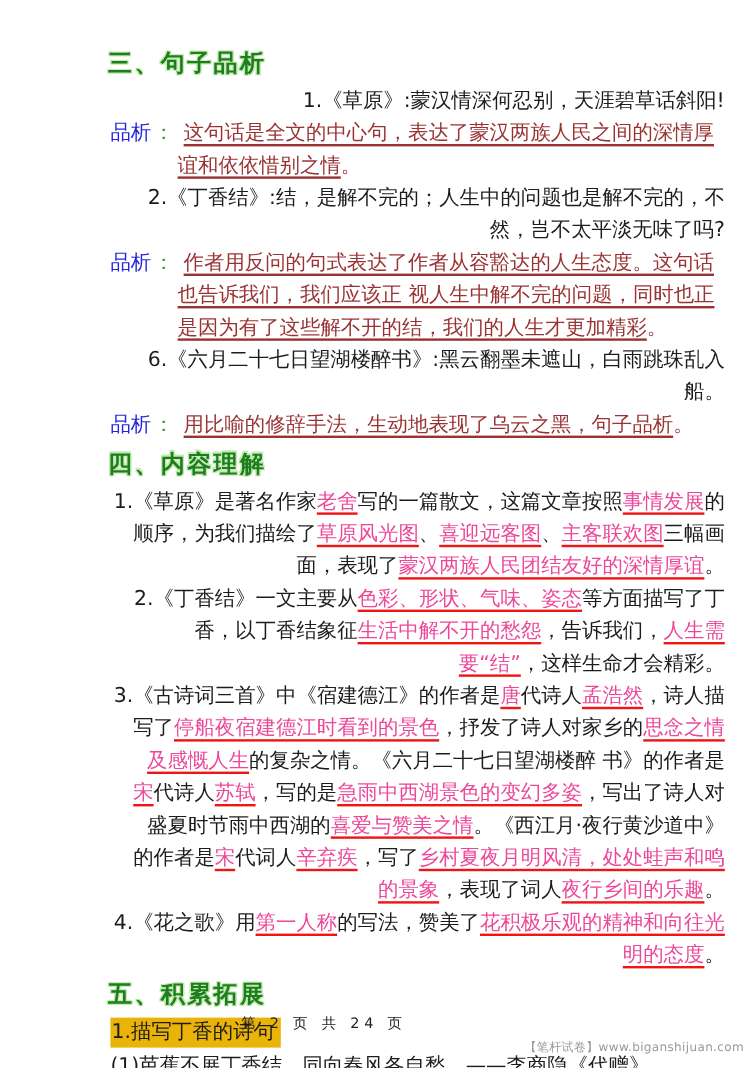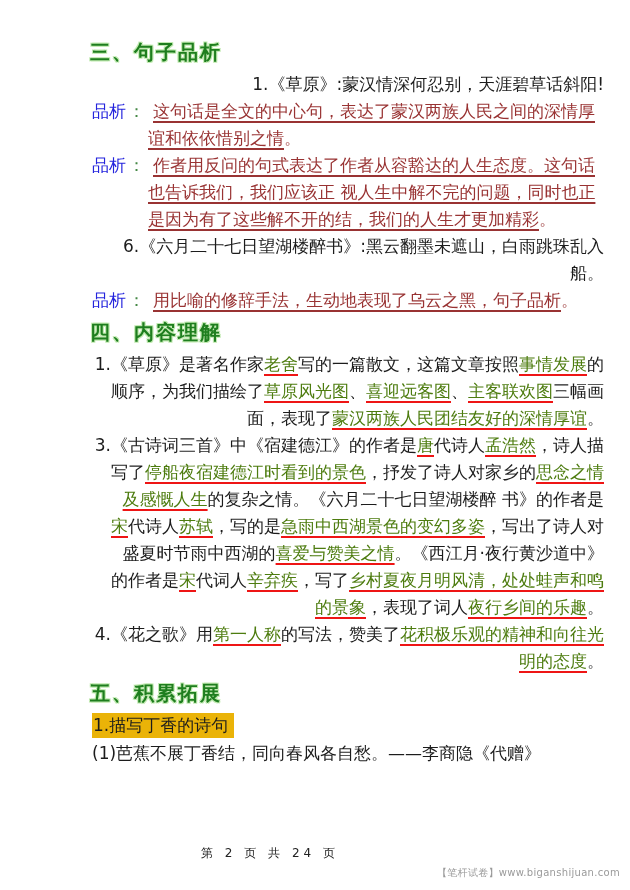--- a/index.html
+++ b/index.html
@@ -24,21 +24,21 @@
     text-shadow:1px 1px 0 #c2eab2,-1px 1px 0 #c2eab2,1px -1px 0 #c2eab2,-1px -1px 0 #c2eab2;
   }
   .block { font-size:17px; line-height:27px; }
   .block.item  { padding-left:17px; text-indent:-17px;text-align:right; }
   .block.pinxi { padding-left:56px; text-indent:-56px; }
   .block.line  { padding-left:0; }
   .block.highlight { margin:1px 0 1px 0; }
   .hl-bg { background:#eab308; padding:2px 6px 3px 1px; }
   .t-plain { color:#1c1c1c; }
   .t-red {
-    color:#4d7c0f;
+    color:#ec4899;
     text-decoration:underline;
     text-decoration-color:#ee1515;
     text-underline-offset:4px;
     text-decoration-thickness:1.5px;
   }
   .t-maroon {
     color:#993333;
     text-decoration:underline;
     text-decoration-color:#993333;
     text-underline-offset:4px;
@@ -66,27 +66,29 @@
 </style>
 </head>
 <body>
 
 <div class="page">
   <div class="content" id="doc-content">
       <div class="section">
         <div class="section-heading">三、句子品析</div>
         <div class="block item"><span class="t-plain">1.《草原》:蒙汉情深何忍别，天涯碧草话斜阳!</span></div>
         <div class="block pinxi"><span class="pinxi-label">品析</span><span class="pinxi-colon">：</span><span class="t-maroon">这句话是全文的中心句，表达了蒙汉两族人民之间的深情厚谊和依依惜别之情</span><span class="t-maroonp">。</span></div>
+        <div class="block item"><span class="t-plain">2.《丁香结》:结，是解不完的；人生中的问题也是解不完的，不然，岂不太平淡无味了吗?</span></div>
         <div class="block pinxi"><span class="pinxi-label">品析</span><span class="pinxi-colon">：</span><span class="t-maroon">作者用反问的句式表达了作者从容豁达的人生态度。这句话也告诉我们，我们应该正 视人生中解不完的问题，同时也正是因为有了这些解不开的结，我们的人生才更加精彩</span><span class="t-maroonp">。</span></div>
         <div class="block item"><span class="t-plain">6.《六月二十七日望湖楼醉书》:黑云翻墨未遮山，白雨跳珠乱入船。</span></div>
         <div class="block pinxi"><span class="pinxi-label">品析</span><span class="pinxi-colon">：</span><span class="t-maroon">用比喻的修辞手法，生动地表现了乌云之黑，句子品析</span><span class="t-maroonp">。</span></div>
       </div>
       <div class="section">
         <div class="section-heading">四、内容理解</div>
         <div class="block item"><span class="t-plain">1.《草原》是著名作家</span><span class="t-red">老舍</span><span class="t-plain">写的一篇散文，这篇文章按照</span><span class="t-red">事情发展</span><span class="t-plain">的顺序，为我们描绘了</span><span class="t-red">草原风光图</span><span class="t-plain">、</span><span class="t-red">喜迎远客图</span><span class="t-plain">、</span><span class="t-red">主客联欢图</span><span class="t-plain">三幅画面，表现了</span><span class="t-red">蒙汉两族人民团结友好的深情厚谊</span><span class="t-plain">。</span></div>
+        <div class="block item"><span class="t-plain">2.《丁香结》一文主要从</span><span class="t-red">色彩、形状、气味、姿态</span><span class="t-plain">等方面描写了丁香，以丁香结象征</span><span class="t-red">生活中解不开的愁怨</span><span class="t-plain">，告诉我们，</span><span class="t-red">人生需要“结”</span><span class="t-plain">，这样生命才会精彩。</span></div>
         <div class="block item"><span class="t-plain">3.《古诗词三首》中《宿建德江》的作者是</span><span class="t-red">唐</span><span class="t-plain">代诗人</span><span class="t-red">孟浩然</span><span class="t-plain">，诗人描写了</span><span class="t-red">停船夜宿建德江时看到的景色</span><span class="t-plain">，抒发了诗人对家乡的</span><span class="t-red">思念之情及感慨人生</span><span class="t-plain">的复杂之情。《六月二十七日望湖楼醉 书》的作者是</span><span class="t-red">宋</span><span class="t-plain">代诗人</span><span class="t-red">苏轼</span><span class="t-plain">，写的是</span><span class="t-red">急雨中西湖景色的变幻多姿</span><span class="t-plain">，写出了诗人对盛夏时节雨中西湖的</span><span class="t-red">喜爱与赞美之情</span><span class="t-plain">。《西江月·夜行黄沙道中》的作者是</span><span class="t-red">宋</span><span class="t-plain">代词人</span><span class="t-red">辛弃疾</span><span class="t-plain">，写了</span><span class="t-red">乡村夏夜月明风清，处处蛙声和鸣的景象</span><span class="t-plain">，表现了词人</span><span class="t-red">夜行乡间的乐趣</span><span class="t-plain">。</span></div>
         <div class="block item"><span class="t-plain">4.《花之歌》用</span><span class="t-red">第一人称</span><span class="t-plain">的写法，赞美了</span><span class="t-red">花积极乐观的精神和向往光明的态度</span><span class="t-plain">。</span></div>
       </div>
       <div class="section">
         <div class="section-heading">五、积累拓展</div>
         <div class="block highlight"><span class="hl-bg"><span class="t-plain">1.描写丁香的诗句</span></span></div>
         <div class="block line"><span class="t-plain">(1)芭蕉不展丁香结，同向春风各自愁。——李商隐《代赠》</span></div>
       </div>
     </div>
   <div class="footer-page">第 2 页 共 24 页</div>

